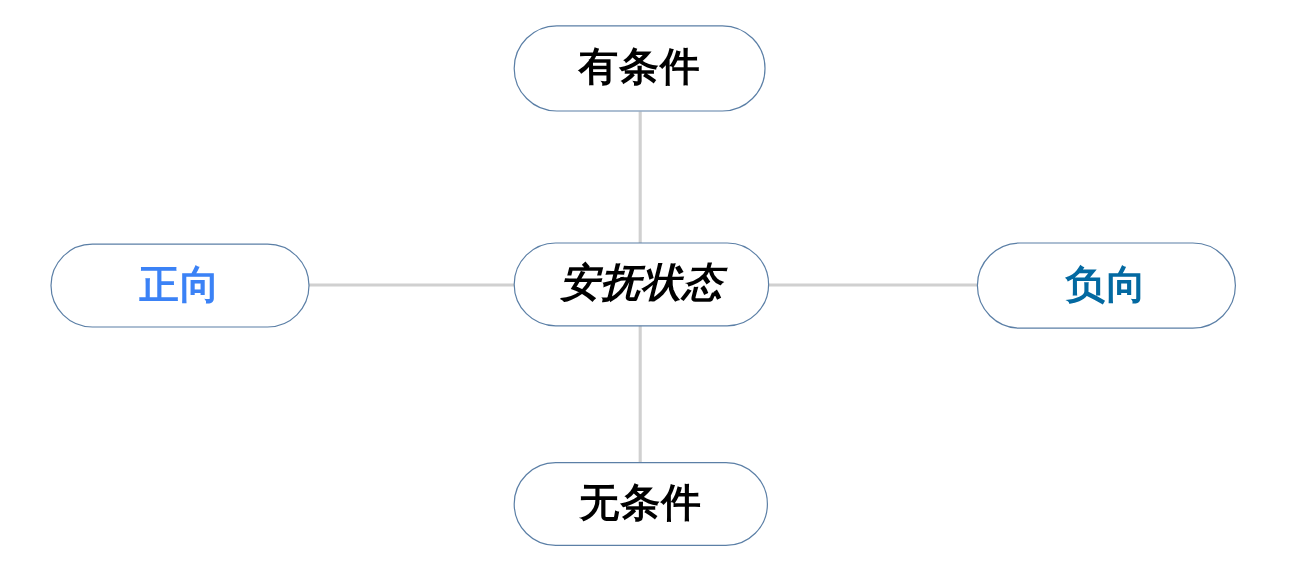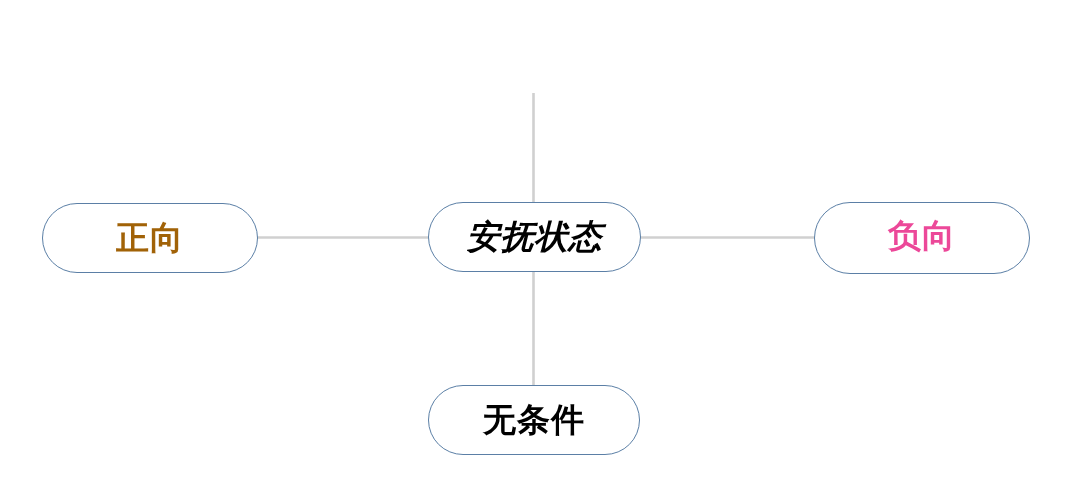--- a/index.html
+++ b/index.html
@@ -62,30 +62,33 @@
 
     <line x1="533.5" y1="93" x2="533.5" y2="203" stroke="#d0d0d0" stroke-width="2.6" stroke-linecap="butt"></line>
 
     <line x1="533.5" y1="271" x2="533.5" y2="386" stroke="#d0d0d0" stroke-width="2.6" stroke-linecap="butt"></line>
 
     <line x1="257" y1="237.5" x2="430" y2="237.5" stroke="#d0d0d0" stroke-width="2.6" stroke-linecap="butt"></line>
 
     <line x1="640" y1="237.5" x2="816" y2="237.5" stroke="#d0d0d0" stroke-width="2.6" stroke-linecap="butt"></line>
   </svg>
 
+  <div class="node" id="node-top" style="border-color: rgb(91, 127, 166); background: rgb(255, 255, 255);">
+    <span class="node-label" style="color: rgb(0, 0, 0);">有条件</span>
+  </div>
 
   <div class="node" id="node-left" style="border-color: rgb(91, 127, 166); background: rgb(255, 255, 255);">
-    <span class="node-label" style="color: #a16207;">正向</span>
+    <span class="node-label" style="color: #3b82f6;">正向</span>
   </div>
 
   <div class="node" id="node-center" style="border-color: rgb(91, 127, 166); background: rgb(255, 255, 255); font-style: italic;">
     <span class="node-label" style="color: rgb(0, 0, 0);">安抚状态</span>
   </div>
 
   <div class="node" id="node-right" style="border-color: rgb(91, 127, 166); background: rgb(255, 255, 255);">
-    <span class="node-label" style="color: #ec4899; font-family: Liberation Mono, monospace;">负向</span>
+    <span class="node-label" style="color: #0369a1;">负向</span>
   </div>
 
   <div class="node" id="node-bottom" style="border-color: rgb(91, 127, 166); background: rgb(255, 255, 255);">
     <span class="node-label" style="color: rgb(0, 0, 0);">无条件</span>
   </div>
 
 </div>
 
 </body></html>

